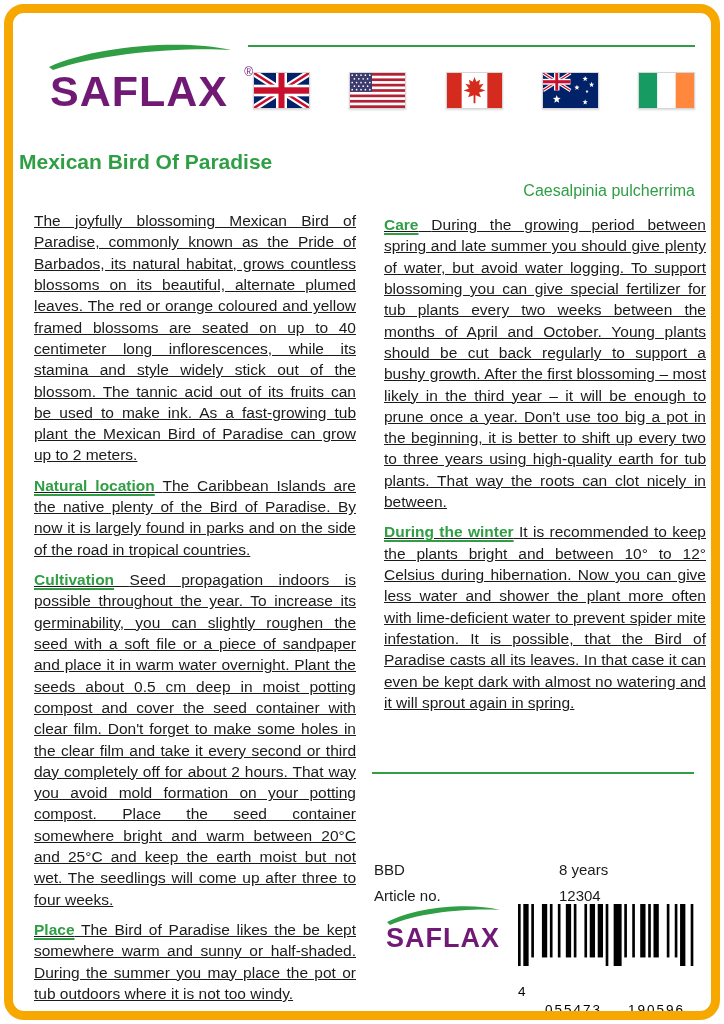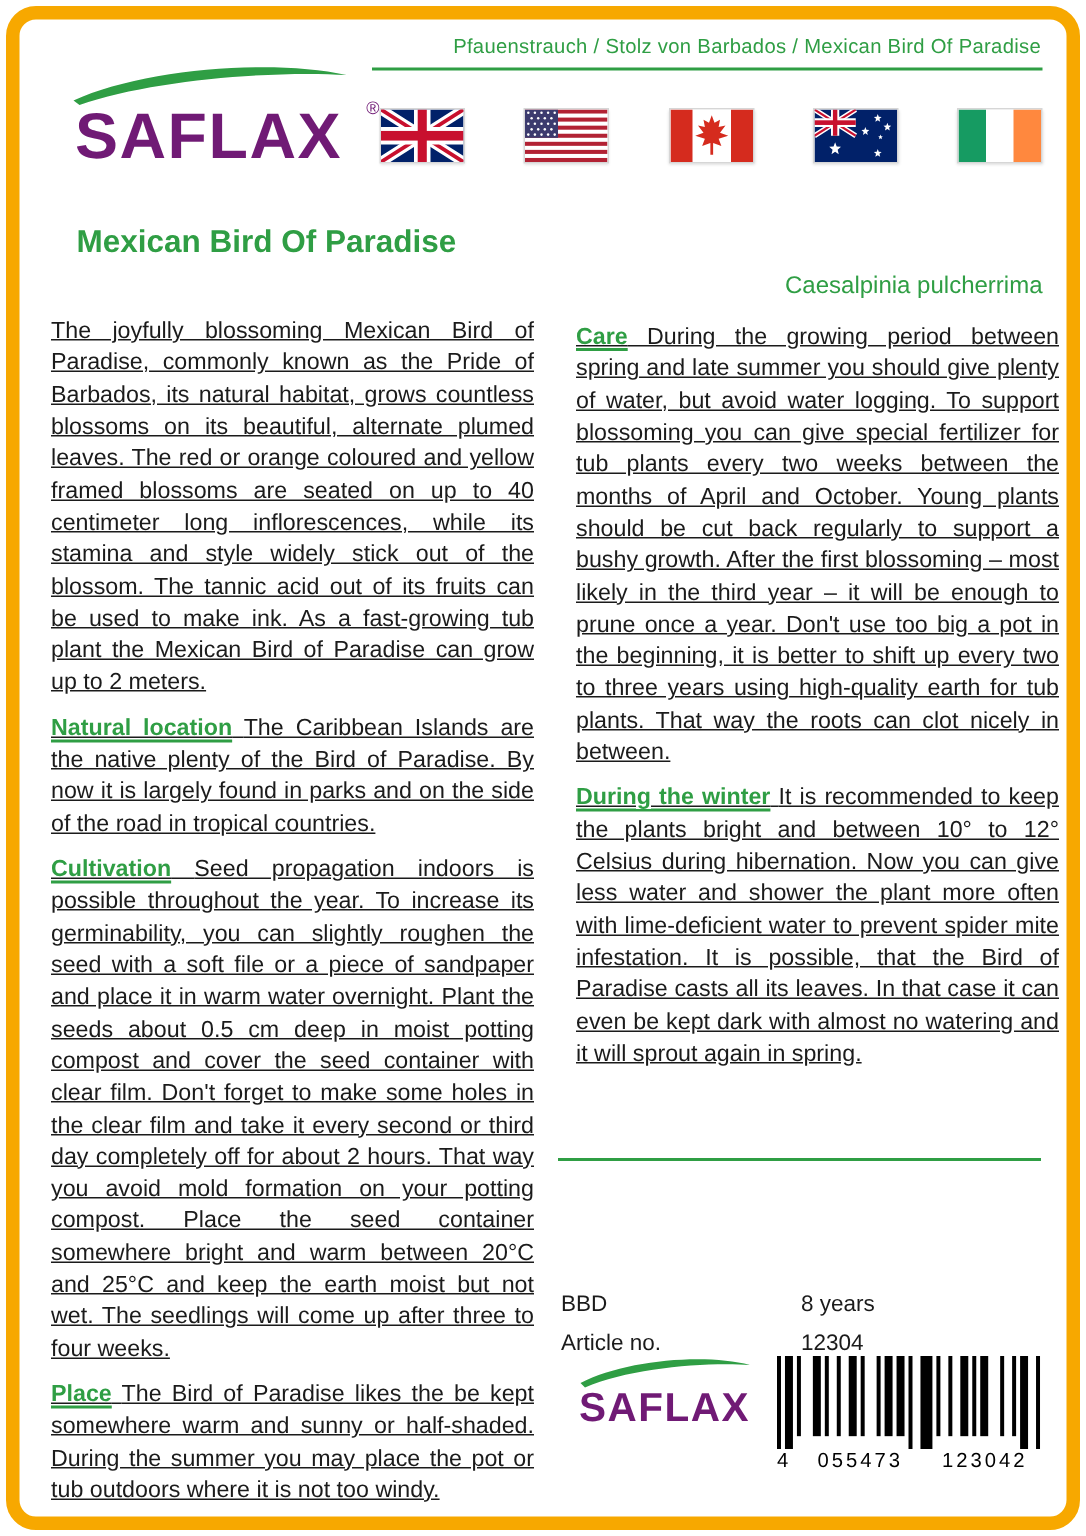--- a/index.html
+++ b/index.html
@@ -51,21 +51,21 @@
   }
   .flag{
     width:57px;height:37px;
     border:1px solid #d6d6d6;
     box-shadow:0 1px 2px rgba(0,0,0,.15);
     background:#fff;
   }
   .flag svg{display:block;width:100%;height:100%;}
   
   .left-title{
-    position:absolute;left:51px;top:150px;
+    position:absolute;left:19px;top:150px;
     font-size:21px;font-weight:bold;color:var(--green);text-align:center;
   }
   .right-title{
     position:absolute;left:372px;top:182px;width:323px;
     text-align:right;
     font-size:16px;color:var(--green);
   }
   
   .col{position:absolute;width:322px;font-size:15.5px;line-height:1.375;text-align:justify;text-decoration:underline;}
   .col-left{left:34px;top:210px;}
@@ -77,44 +77,43 @@
     text-decoration-color:var(--green);
     text-decoration-thickness:2px;
     text-underline-offset:3px;
   }
   .divider{
     position:absolute;left:372px;top:772px;width:322px;height:2px;
     background:var(--green);
   }
   
   .footer-info{position:absolute;left:374px;top:856px;width:322px;font-size:15px;}
-  .info-row{display:flex;height:26px;align-items:center;}
+  .info-row{display:flex;height:26px;align-items:center;gap:25px;}
   .info-label{width:160px;}
   
   .logo-small{position:absolute;left:374px;top:902px;width:138px;text-align:center;}
   .logo-small .swoosh{display:block;margin:0 auto -1px auto;}
   .logo-small .logo-text{font-size:27px;letter-spacing:1px;}
   
   .barcode{position:absolute;left:518px;top:904px;width:180px;}
   .bars{display:block;width:178px;height:62px;}
   .barcode-digits{
     display:flex;align-items:center;
     font-size:13.5px;margin-top:0;
     color:#000;
   }
   .barcode-digits .d0{width:14px;}
-  .barcode-digits .d1,.barcode-digits .d2{flex:1;text-align:center;letter-spacing:2px;}
+  .barcode-digits .d1,.barcode-digits .d2{flex:1;text-align:center;letter-spacing:2px;margin-top:36px;}
 </style>
 </head>
 <body>
 
 <div class="page">
   <div class="frame"></div>
 
-  <div class="header-line-text">Pfauenstrauch / Stolz von Barbados / Mexican Bird Of Paradise</div>
   <div class="header-rule"></div>
 
   <div class="logo">
     <svg class="swoosh" width="192" height="34" viewBox="0 0 192 34">
       <path d="M6 29 C 52 8, 138 1, 188 12 C 140 9, 58 15, 10 32 Z" fill="#2F9E44"></path>
     </svg>
     <div class="logo-text"><span>SAFLAX</span><span class="reg">®</span></div>
   </div>
 
   <div class="flags">
@@ -277,16 +276,16 @@
         <rect x="98" y="0" width="2" height="50" fill="#000"></rect>
         <rect x="102" y="0" width="4" height="50" fill="#000"></rect>
         <rect x="112" y="0" width="2" height="50" fill="#000"></rect>
         <rect x="118" y="0" width="2" height="50" fill="#000"></rect>
         <rect x="122" y="0" width="4" height="58" fill="#000"></rect>
         <rect x="130" y="0" width="2" height="58" fill="#000"></rect>
       </svg>
     <div class="barcode-digits">
       <span class="d0">4</span>
       <span class="d1">055473</span>
-      <span class="d2">123042</span>
+      <span class="d2">190596</span>
     </div>
   </div>
 </div>
 
 </body></html>

